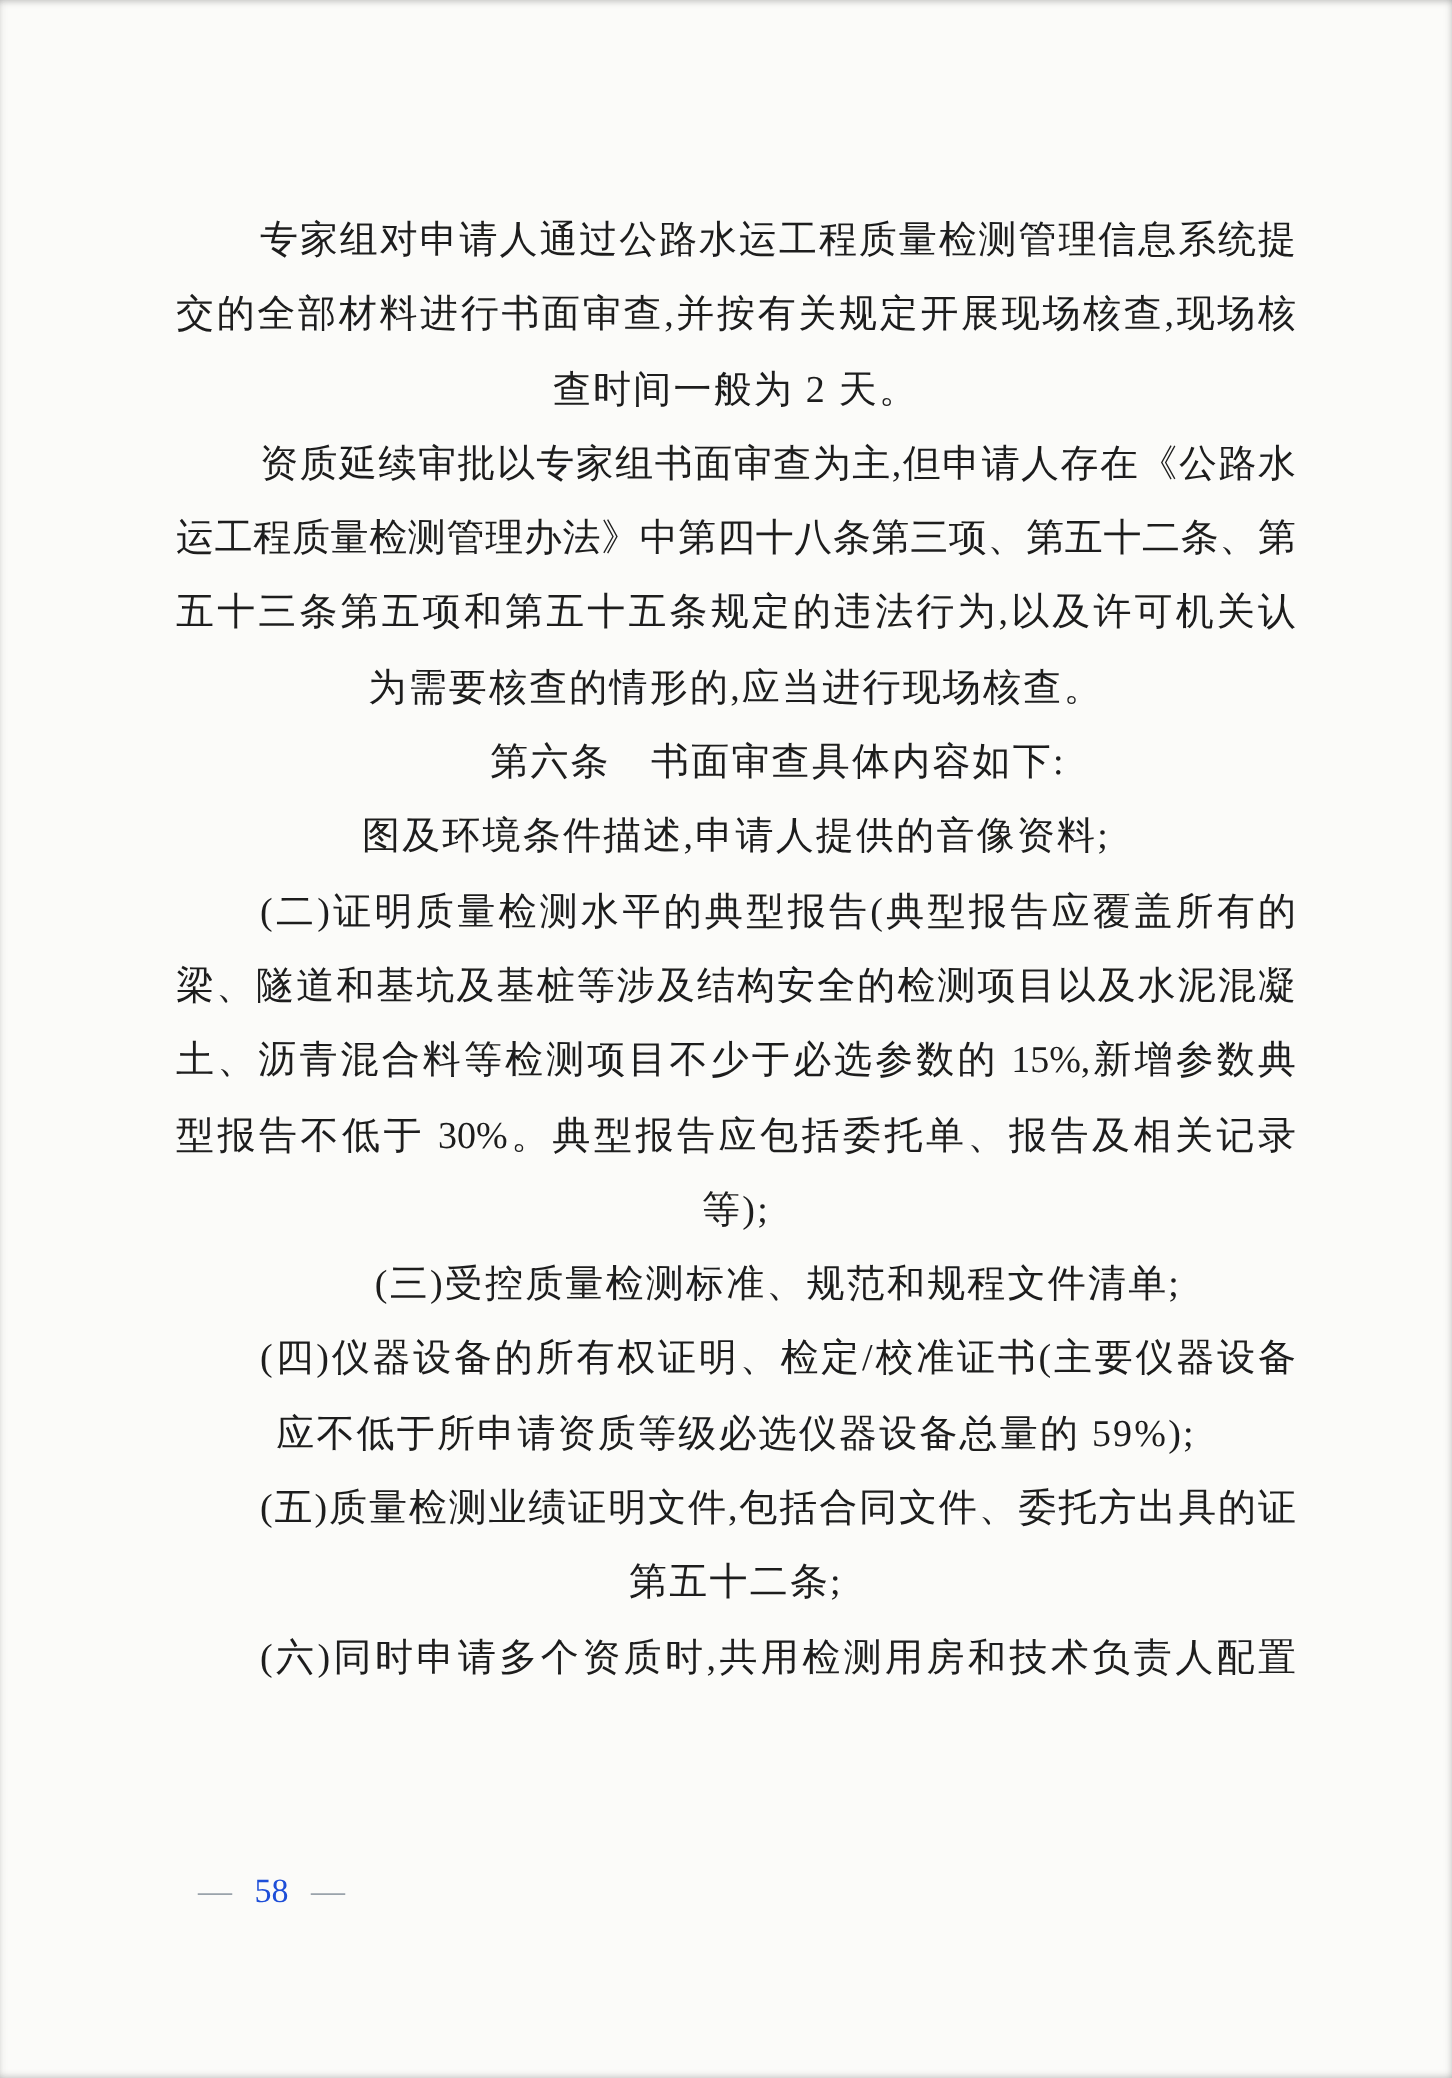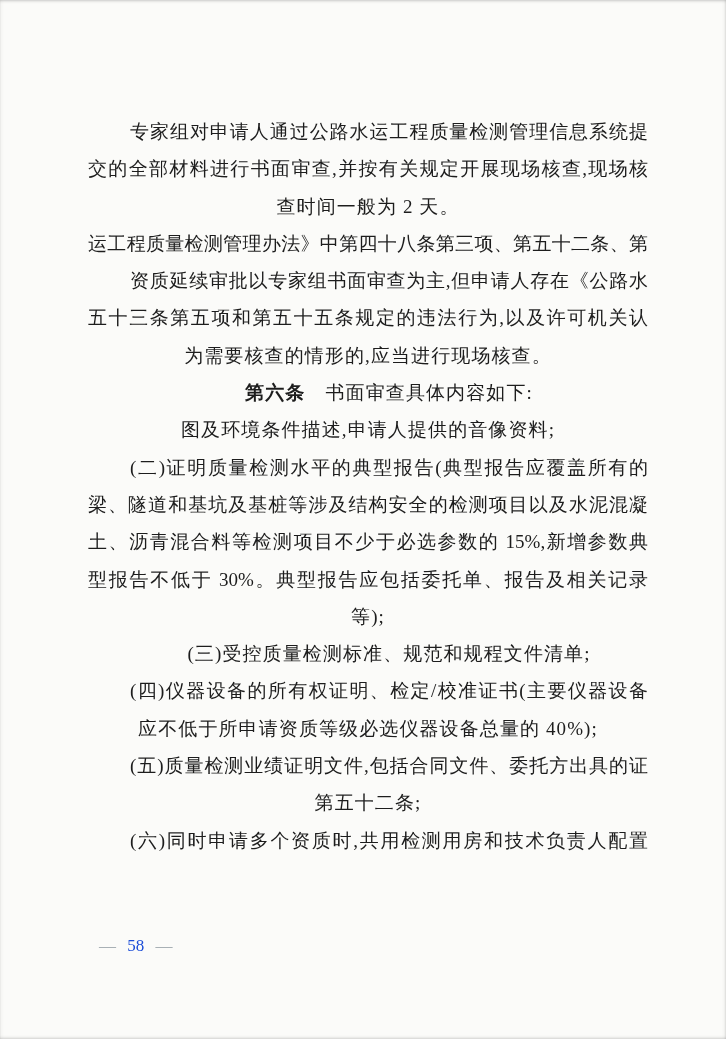--- a/index.html
+++ b/index.html
@@ -13,41 +13,41 @@
     overflow: hidden;
     box-shadow:
       inset 0 3px 3px -2px rgba(110,110,110,.35),
       inset 0 -3px 3px -2px rgba(110,110,110,.30),
       inset -3px 0 3px -2px rgba(110,110,110,.22),
       inset 3px 0 3px -2px rgba(140,140,140,.14);
   }
   .doc-body {
     position: absolute;
     left: 88px;
-    top: 113px;
+    top: 102px;
     width: 560px;
   }
   .line {
     font-size: 19px;
     height: 37.3px;
     line-height: 37.3px;
     letter-spacing: 1.1px;
     text-align: center;
     white-space: nowrap;
     overflow: visible;
   }
   .line.fill {
     white-space: normal;
     letter-spacing: 0;
     text-align: justify;
     text-align-last: justify;
     overflow: hidden;
   }
   .line.indent { text-indent: 42px; }
-  .line b { font-weight: bold; }
+  .line b { font-weight: normal; }
   .footer {
     position: absolute;
     left: 99px;
     top: 933px;
     height: 26px;
     line-height: 26px;
     font-size: 17px;
     letter-spacing: 0;
     white-space: nowrap;
   }
@@ -55,34 +55,34 @@
   .footer .num { color: #3c4043; padding: 0 7px; }
 </style>
 </head>
 <body>
 
 <div class="page">
   <div class="doc-body">
       <div class="line indent fill">专家组对申请人通过公路水运工程质量检测管理信息系统提</div>
       <div class="line fill">交的全部材料进行书面审查,并按有关规定开展现场核查,现场核</div>
       <div class="line">查时间一般为 2 天。</div>
+      <div class="line indent fill">资质延续审批以专家组书面审查为主,但申请人存在《公路水</div>
       <div class="line fill">运工程质量检测管理办法》中第四十八条第三项、第五十二条、第</div>
-      <div class="line indent fill">资质延续审批以专家组书面审查为主,但申请人存在《公路水</div>
       <div class="line fill">五十三条第五项和第五十五条规定的违法行为,以及许可机关认</div>
       <div class="line">为需要核查的情形的,应当进行现场核查。</div>
       <div class="line indent"><b>第六条</b>　书面审查具体内容如下:</div>
       <div class="line">图及环境条件描述,申请人提供的音像资料;</div>
       <div class="line indent fill">(二)证明质量检测水平的典型报告(典型报告应覆盖所有的</div>
       <div class="line fill">梁、隧道和基坑及基桩等涉及结构安全的检测项目以及水泥混凝</div>
       <div class="line fill">土、沥青混合料等检测项目不少于必选参数的 15%,新增参数典</div>
       <div class="line fill">型报告不低于 30%。典型报告应包括委托单、报告及相关记录</div>
       <div class="line">等);</div>
       <div class="line indent">(三)受控质量检测标准、规范和规程文件清单;</div>
       <div class="line indent fill">(四)仪器设备的所有权证明、检定/校准证书(主要仪器设备</div>
-      <div class="line">应不低于所申请资质等级必选仪器设备总量的 40%);</div>
+      <div class="line">应不低于所申请资质等级必选仪器设备总量的 59%);</div>
       <div class="line indent fill">(五)质量检测业绩证明文件,包括合同文件、委托方出具的证</div>
       <div class="line">第五十二条;</div>
       <div class="line indent fill">(六)同时申请多个资质时,共用检测用房和技术负责人配置</div>
     </div>
   <div class="footer">
     <span class="dash" style="color: rgb(154, 163, 171);">—</span>
     <span class="num" style="color: #1d4ed8;">58</span>
     <span class="dash" style="color: rgb(154, 163, 171);">—</span>
   </div>
 </div>

